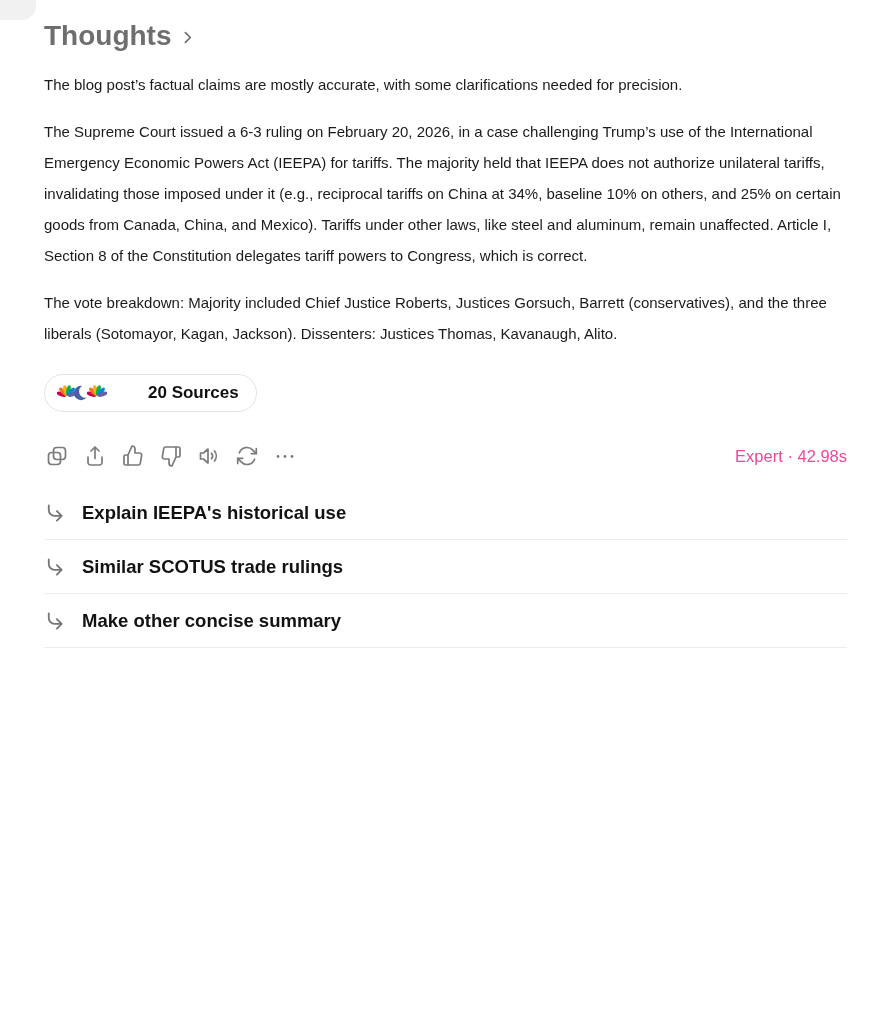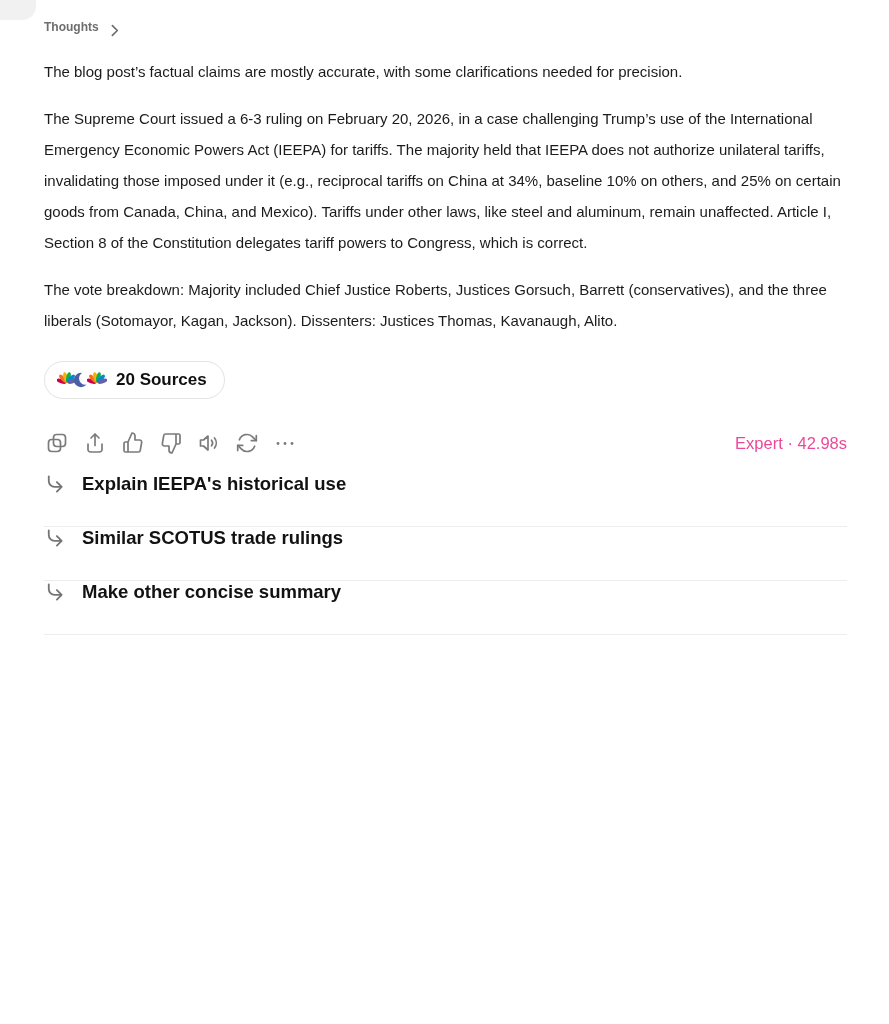--- a/index.html
+++ b/index.html
@@ -3,45 +3,45 @@
 <meta charset="utf-8">
 <style>
   * { margin:0; padding:0; box-sizing:border-box; }
   html,body { width:889px; height:1024px; background:#ffffff; overflow:hidden;
     font-family:"Liberation Sans", sans-serif; }
   .page { position:relative; width:889px; height:1024px; padding:14px 42px 0 44px; }
 
   .corner-artifact { position:absolute; top:0; left:0; width:36px; height:20px;
     background:#f1f1f1; border-radius:0 0 14px 0; }
 
-  .thoughts-header { display:flex; gap:7px; margin:6px 0 17px 0;
-    color:#6e6e6e; font-size:12px; font-weight:600; cursor:pointer; width:max-content; }
+  .thoughts-header { display:flex; align-items:center; gap:7px; margin:6px 0 17px 0;
+    color:#6e6e6e; font-size:28px; font-weight:600; cursor:pointer; width:max-content; }
   .thoughts-header svg { stroke:#6e6e6e; margin-top:2px; }
 
   .body-text { font-size:15px; line-height:31px; color:#1b1b1b; margin:0 0 16px 0;
     max-width:806px; }
 
   .sources-pill { display:inline-flex; align-items:center; margin-top:9px;
     padding:8px 17px 8px 12px; border:1px solid #e3e3e3; border-radius:22px;
-    background:#fff; cursor:pointer; }
+    background:#fff; cursor:pointer;gap:32px; }
   .favicons { display:flex; align-items:center; margin-right:9px; }
   .favicons .fav { display:inline-flex; width:20px; height:20px; }
   .favicons .fav + .fav { margin-left:-5px; }
   .sources-label { font-size:17px; font-weight:700; color:#101010; }
 
   .toolbar { display:flex; align-items:center; margin-top:29px; height:30px; }
   .tool-btn { display:inline-flex; align-items:center; justify-content:center;
     width:26px; height:26px; margin-right:12px; color:#7b7b7b; background:none;
     border:none; cursor:pointer; }
   .tool-btn svg { stroke:currentColor; fill:none; stroke-width:1.7;
     stroke-linecap:round; stroke-linejoin:round; }
   .toolbar-meta { margin-left:auto; color:#ec4899; font-size:16.5px; font-weight:500; }
 
   .followups { margin-top:15px; }
-  .followup-row { display:flex; align-items:flex-start; gap:17px; height:54px;
+  .followup-row { display:flex; align-items:center; gap:17px; height:54px;
     border-bottom:1px solid #ededed; cursor:pointer; }
   .followup-row svg { stroke:#757575; fill:none; stroke-width:1.9;
     stroke-linecap:round; stroke-linejoin:round; flex:none; }
   .followup-label { font-size:18.5px; font-weight:700; color:#121212; }
 </style>
 </head>
 <body>
 
 <div class="page">
   <div class="corner-artifact"></div>

